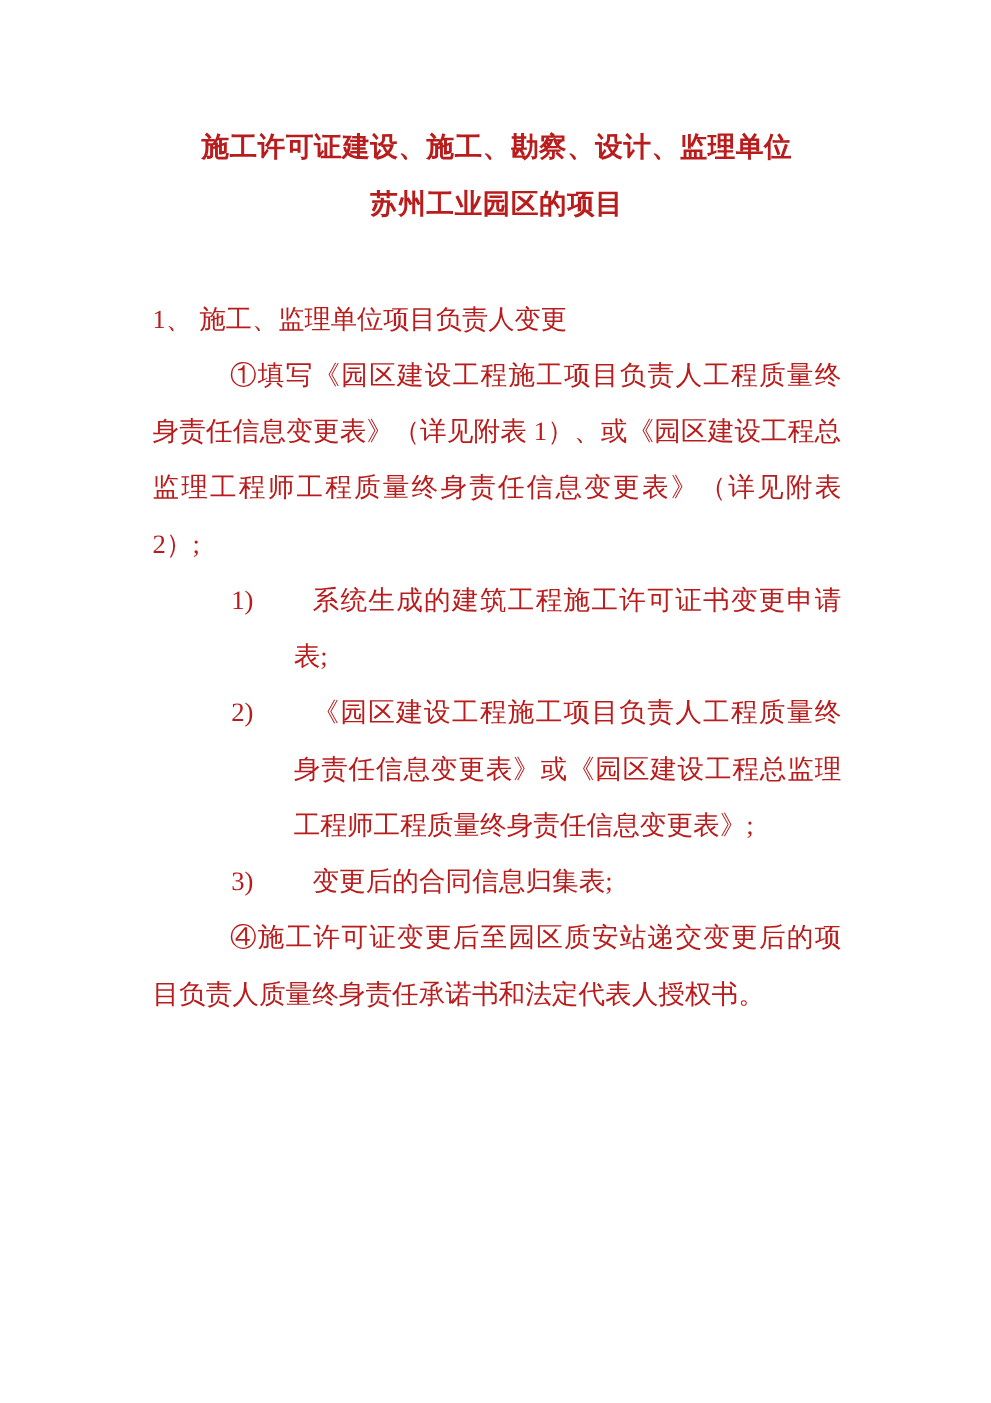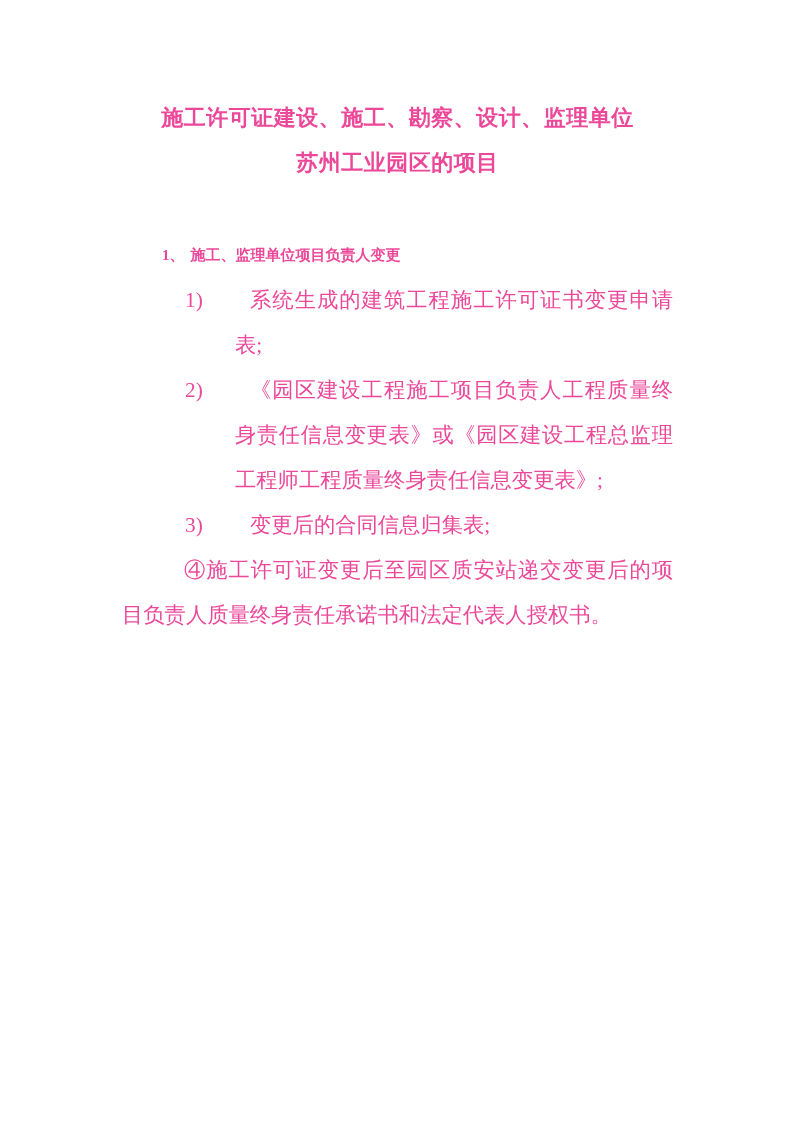--- a/index.html
+++ b/index.html
@@ -6,39 +6,38 @@
     margin: 0;
     padding: 0;
     background: #ffffff;
   }
   .page {
     position: relative;
     width: 793px;
     height: 878px;
     margin: 0 auto;
     background: #ffffff;
-    color: #ec4899;
+    color: #b91c1c;
     box-sizing: border-box;
     padding: 95px 120px 0 122px;
     font-family: "Liberation Serif", "DejaVu Serif", serif;
     font-size: 21.3px;
     line-height: 45px;
     overflow: hidden;
   }
   .doc-title {
     text-align: center;
     font-weight: bold;
     font-size: 22px;
     letter-spacing: 0.5px;
   }
   .section-heading {
     margin-top: 48px;
-    font-weight: bold;
-    font-size: 15px;
-    margin-left: 40px;
+    font-weight: normal;
+    font-size: 21px;
   }
   .section-heading .sec-num {
     padding-right: 6px;
   }
   .body-paragraphs .para {
     text-indent: 62px;
     text-align: justify;
     word-break: break-all;
   }
   .body-paragraphs .list-item {
@@ -68,19 +67,20 @@
   <div class="doc-title">
     <div>施工许可证建设、施工、勘察、设计、监理单位</div>
     <div>苏州工业园区的项目</div>
   </div>
 
   <div class="section-heading">
     <span class="sec-num">1、</span><span>施工、监理单位项目负责人变更</span>
   </div>
 
   <div class="body-paragraphs" id="paragraphs">
+      <div class="para"><span class="seg">①填写《园区建设工程施工项目负责人工程质量终身责任信息变更表》（详见附表 1）、或《园区建设工程总监理工程师工程质量终身责任信息变更表》（详见附表 2）;</span></div>
       <div class="list-item"><span class="marker">1)</span><span class="seg">系统生成的建筑工程施工许可证书变更申请表;</span></div>
       <div class="list-item"><span class="marker">2)</span><span class="seg">《园区建设工程施工项目负责人工程质量终身责任信息变更表》或《园区建设工程总监理工程师工程质量终身责任信息变更表》;</span></div>
       <div class="list-item"><span class="marker">3)</span><span class="seg">变更后的合同信息归集表;</span></div>
       <div class="para"><span class="seg">④施工许可证变更后至园区质安站递交变更后的项目负责人质量终身责任承诺书和法定代表人授权书。</span></div>
     </div>
 
 </div>
 
 </body></html>

